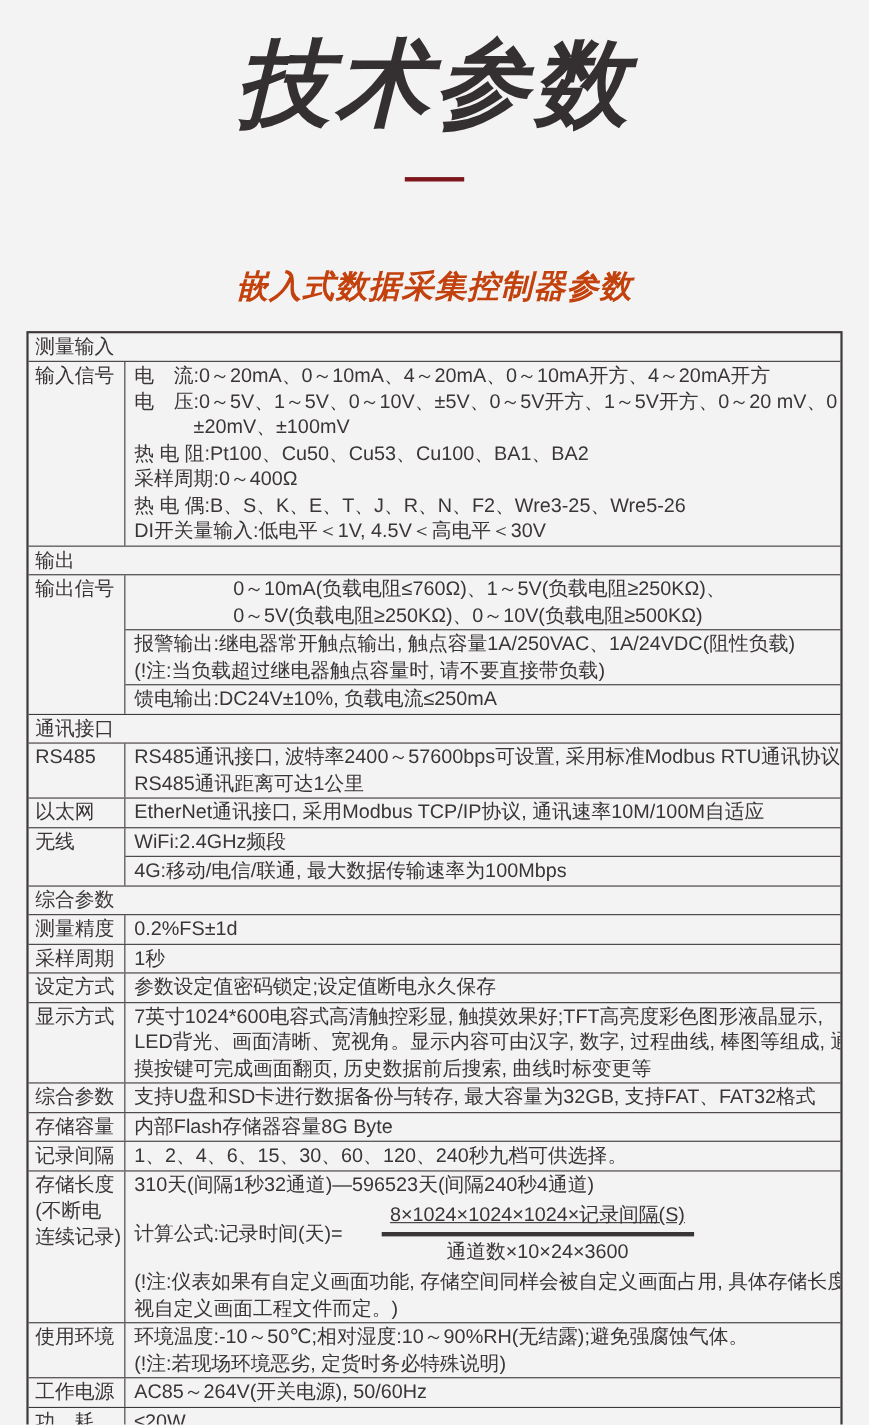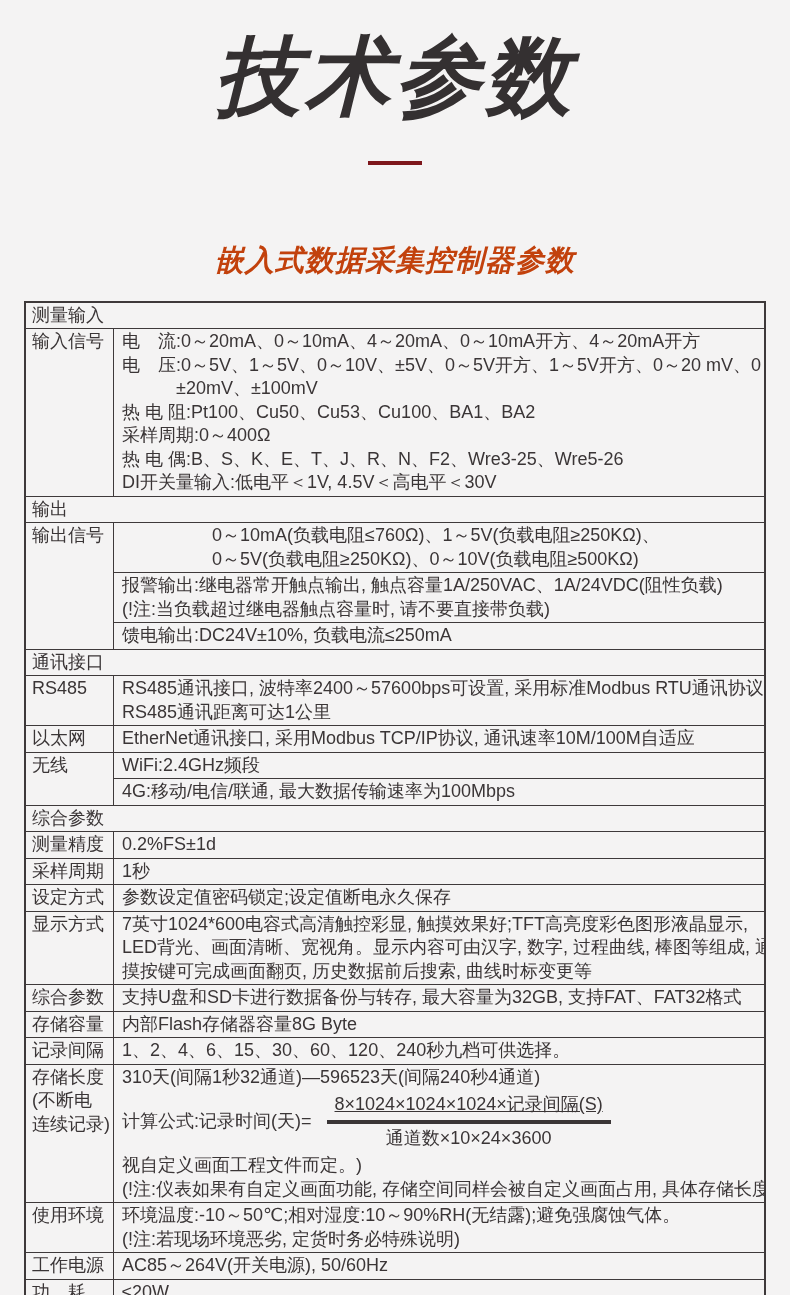--- a/index.html
+++ b/index.html
@@ -48,21 +48,21 @@
     box-sizing: border-box;
   }
   .t-value { flex: 1; display: flex; flex-direction: column; min-width: 0; }
   .t-cell {
     padding: 1px 8px;
     border-top: 1.5px solid #3e393a;
     overflow: hidden;
   }
   .t-cell:first-child { border-top: none; }
   .t-line { white-space: pre; }
-  .formula-line { display: flex; align-items: center; padding: 4px 0; white-space: pre; }
+  .formula-line { display: flex; align-items: center; padding: 4px 0; white-space: pre; gap: 20px; }
   .frac { display: inline-block; text-align: center; margin-left: 10px; }
   .frac .num { padding: 0 8px 3px; border-bottom: 4px solid #f97316; text-decoration: underline; }
   .frac .den { padding: 3px 8px 0; }
 </style>
 </head>
 <body style="background: rgb(244, 243, 243); color: rgb(58, 53, 54);">
 
 <header class="header">
   <h1 class="title">技术参数</h1>
   <div class="title-dash" style="background: rgb(125, 22, 27);"></div>
@@ -225,22 +225,22 @@
     <div class="t-row">
       <div class="t-label">
         <div class="t-line">存储长度</div>
         <div class="t-line">(不断电</div>
         <div class="t-line">连续记录)</div>
       </div>
       <div class="t-value">
         <div class="t-cell">
           <div class="t-line">310天(间隔1秒32通道)—596523天(间隔240秒4通道)</div>
           <div class="formula-line"><div>计算公式:记录时间(天)= </div><div class="frac"><div class="num" style="border-bottom-color: rgb(58, 53, 54);">8×1024×1024×1024×记录间隔(S)</div><div class="den">通道数×10×24×3600</div></div></div>
+          <div class="t-line">(!注:仪表如果有自定义画面功能, 存储空间同样会被自定义画面占用, 具体存储长度</div>
           <div class="t-line">视自定义画面工程文件而定。)</div>
-          <div class="t-line">(!注:仪表如果有自定义画面功能, 存储空间同样会被自定义画面占用, 具体存储长度</div>
         </div>
       </div>
     </div>
     <div class="t-row">
       <div class="t-label">
         <div class="t-line">使用环境</div>
       </div>
       <div class="t-value">
         <div class="t-cell">
           <div class="t-line">环境温度:-10～50℃;相对湿度:10～90%RH(无结露);避免强腐蚀气体。</div>

